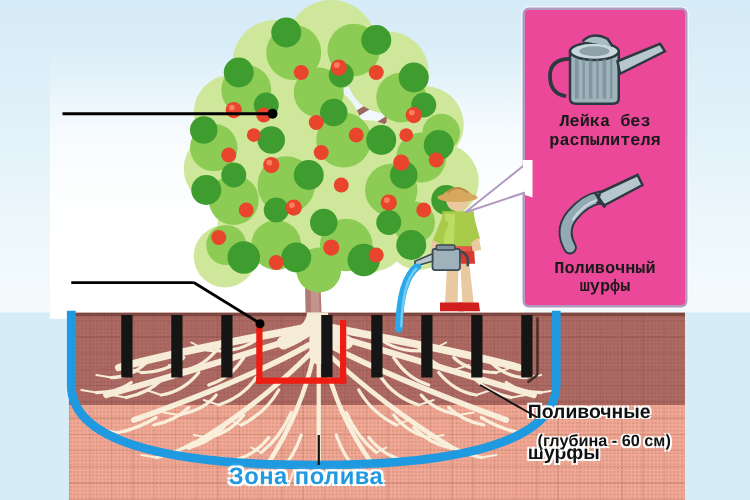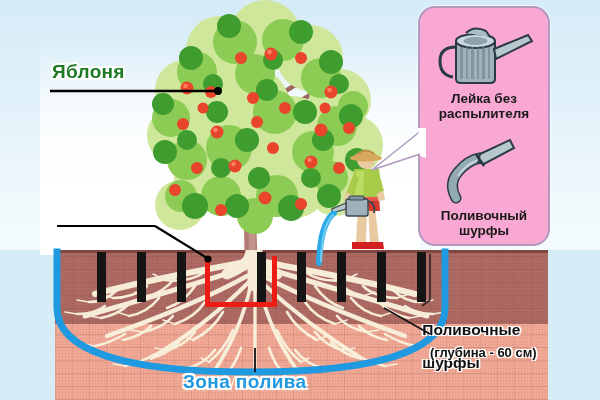--- a/index.html
+++ b/index.html
@@ -35,22 +35,22 @@
   .lbl-red{color:#e8201c;font-size:19px;letter-spacing:.3px;
       text-shadow:-1.6px -1.6px 0 #fff,1.6px -1.6px 0 #fff,-1.6px 1.6px 0 #fff,1.6px 1.6px 0 #fff,0 0 3px #fff;}
   .lbl-blue{color:#1f9ae0;font-size:19px;letter-spacing:.4px;
       text-shadow:-1.8px -1.8px 0 #fff,1.8px -1.8px 0 #fff,-1.8px 1.8px 0 #fff,1.8px 1.8px 0 #fff,0 0 4px #fff;}
   .lbl-black{color:#111;font-size:15.5px;
       text-shadow:-1.4px -1.4px 0 #fff,1.4px -1.4px 0 #fff,-1.4px 1.4px 0 #fff,1.4px 1.4px 0 #fff;}
   .lbl-black.sm{font-size:13px;}
   .panel-cap{color:#1a1a1a;font-size:13.5px;font-weight:bold;text-align:center;line-height:1.14;}
 
   
-  .panel{position:absolute;left:418px;top:6px;width:128px;height:236px;background:#f9a8d4;
-      border:2px solid #b09ac0;border-radius:17px;box-shadow:0 0 0 1px rgba(255,255,255,.6);}
+  .panel{position:absolute;left:418px;top:6px;width:128px;height:236px;background:#ec4899;
+      border:2px solid #b09ac0;border-radius:5px;box-shadow:0 0 0 1px rgba(255,255,255,.6);font-family:Liberation Mono, monospace;}
   .panel-inner{position:absolute;inset:0;display:flex;flex-direction:column;align-items:center;}
 
   .red-pit{position:absolute;border:5px solid #ee1d14;border-top:none;}
   svg{display:block;}
 </style>
 </head>
 <body>
 
 <div id="stage">
 
@@ -470,21 +470,20 @@
         <span>шурфы</span>
       </div>
     </div>
   </div>
 
   <svg width="60" height="50" viewBox="0 0 60 50" style="position:absolute;left:368px;top:128px;">
     <path d="M54 2 L4 42 L52 26" fill="#fff" stroke="#b09ac0" stroke-width="1.6"></path>
     <path d="M50 0 L58 0 L58 30 L52 28 Z" fill="#fff"></path>
   </svg>
 
-  <div class="lbl lbl-green" style="left:52px;top:62px;">Яблоня</div>
   <svg width="180" height="14" viewBox="0 0 180 14" style="position:absolute;left:48px;top:84px;">
     <line x1="2" y1="7" x2="168" y2="7" stroke="#000" stroke-width="2.4"></line>
     <circle cx="170" cy="7" r="4" fill="#000"></circle>
   </svg>
 
   <svg width="180" height="70" viewBox="0 0 180 70" style="position:absolute;left:55px;top:222px;">
     <line x1="2" y1="4" x2="100" y2="4" stroke="#000" stroke-width="2.2"></line>
     <line x1="100" y1="4" x2="152" y2="36" stroke="#000" stroke-width="2.2"></line>
     <circle cx="153" cy="37" r="3.6" fill="#000"></circle>
   </svg>

